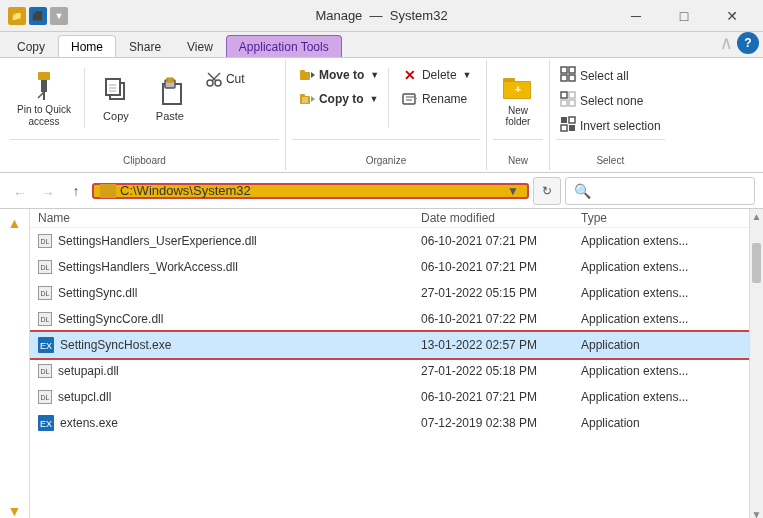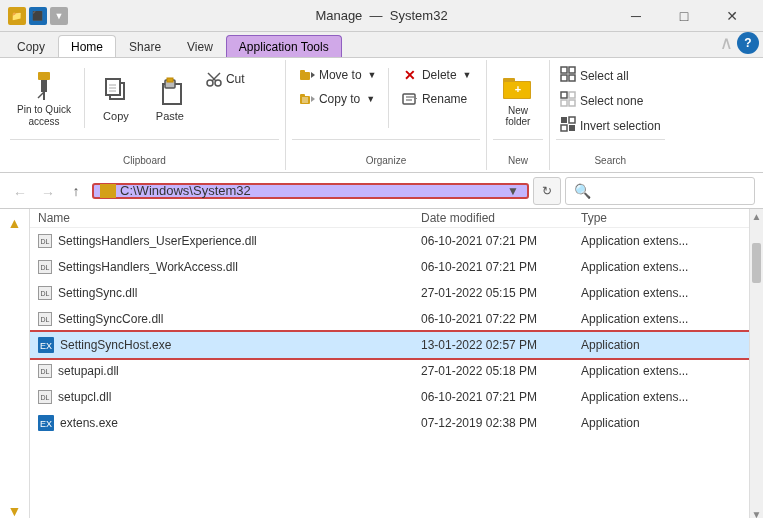--- a/index.html
+++ b/index.html
@@ -13,21 +13,21 @@
     .title-icon.blue { background: #1a6db5; }
     .title-icon.gray { background: #aaa; }
     .title-center { font-size: 13px; color: #333; position: absolute; left: 50%; transform: translateX(-50%); }
     .title-bar-right { display: flex; align-items: center; gap: 2px; margin-left: auto; }
     .win-btn { width: 46px; height: 30px; display: flex; align-items: center; justify-content: center; cursor: pointer; font-size: 14px; color: #444; background: transparent; border: none; }
 
     
     .tab-bar { background: #f0f0f0; display: flex; align-items: flex-end; padding: 0 4px; border-bottom: 1px solid #ccc; height: 26px; }
     .tab { padding: 4px 12px; font-size: 12px; cursor: pointer; border: 1px solid transparent; border-bottom: none; border-radius: 4px 4px 0 0; color: #333; height: 22px; display: flex; align-items: center; }
     .tab.active { background: white; border-color: #ccc; color: #000000; }
-    .tab.manage { background: #d0a8e8; border-color: #9060c0; color: #000000; }
+    .tab.manage { background: #d0a8e8; border-color: #9060c0; color: #4c1d95; }
 
     
     .ribbon { background: white; border-bottom: 1px solid #ccc; display: flex; padding: 2px 4px; min-height: 88px; }
     .ribbon-group { display: flex; flex-direction: column; align-items: center; border-right: 1px solid #ddd; padding: 4px 6px; min-width: fit-content; }
     .ribbon-group-content { display: flex; align-items: flex-start; flex: 1; gap: 4px; }
     .ribbon-group-label { font-size: 10px; color: #555; margin-top: 2px; padding-top: 15px; border-top: 1px solid #ddd; width: 100%; text-align: center; }
 
     
     .ribbon-btn-large { display: flex; flex-direction: column; align-items: center; padding: 4px 6px; cursor: pointer; border: 1px solid transparent; border-radius: 3px; min-width: 50px; height: 70px; justify-content: center; gap: 2px; }
     .ribbon-btn-large .icon-large { width: 32px; height: 32px; display: flex; align-items: center; justify-content: center; }
@@ -37,21 +37,21 @@
     .ribbon-btn-small .icon-small { width: 16px; height: 16px; display: flex; align-items: center; justify-content: center; flex-shrink: 0; }
 
     
     .select-group { display: flex; flex-direction: column; gap: 2px; }
     .select-item { display: flex; align-items: center; gap: 4px; padding: 2px 4px; cursor: pointer; font-size: 12px; color: #333; white-space: nowrap; }
 
     
     .address-bar { background: white; display: flex; align-items: center; padding: 4px 8px; gap: 4px; border-bottom: 1px solid #ccc; height: 36px; }
     .nav-btn { width: 24px; height: 24px; display: flex; align-items: center; justify-content: center; cursor: pointer; border: 1px solid transparent; border-radius: 3px; color: #555; font-size: 14px; }
     .nav-btn.disabled { color: #bbb; cursor: default; }
-    .address-input-wrap { display: flex; align-items: center; flex: 1; border: 2px solid #cc4444; border-radius: 3px; background: #c4b5fd; height: 16px; padding: 0 6px; gap: 4px; }
+    .address-input-wrap { display: flex; align-items: center; flex: 1; border: 2px solid #cc4444; border-radius: 3px; background: #eab308; height: 16px; padding: 0 6px; gap: 4px; }
     .address-icon { width: 16px; height: 14px; background: #d4a017; display: flex; align-items: center; justify-content: center; flex-shrink: 0; }
     .address-input { border: none; outline: none; flex: 1; font-size: 13px; color: #333; background: transparent; }
     .address-dropdown { cursor: pointer; color: #555; padding: 0 2px; }
     .refresh-btn { width: 28px; height: 28px; border: 1px solid #ccc; border-radius: 3px; background: #f5f5f5; display: flex; align-items: center; justify-content: center; cursor: pointer; color: #555; }
     .search-wrap { display: flex; align-items: center; border: 1px solid #ccc; border-radius: 3px; height: 28px; padding: 0 8px; gap: 4px; width: 190px; background: white; }
     .search-input { border: none; outline: none; font-size: 12px; color: #888; background: transparent; width: 140px; }
 
     
     .file-pane { display: flex; flex: 1; overflow: hidden; }
     .nav-panel { width: 30px; background: white; border-right: 1px solid #ddd; display: flex; flex-direction: column; align-items: center; padding-top: 4px; gap: 2px; }
@@ -173,21 +173,21 @@
           </div>
           <span>Cut</span>
         </div>
       </div>
     </div>
     <div class="ribbon-group-label">Clipboard</div>
   </div>
 
   <div class="ribbon-group">
     <div class="ribbon-group-content">
-      <div style="display:flex;flex-direction:column;gap:2px;">
+      <div style="display:flex;flex-direction:column;gap:2px;font-weight:bold;">
         <div class="ribbon-btn-small" style="width:90px;">
           <div class="icon-small">
             <svg width="16" height="14" viewBox="0 0 16 14">
               <rect x="1" y="4" width="10" height="8" fill="#d4a017" rx="1"></rect>
               <rect x="1" y="2" width="5" height="3" fill="#d4a017" rx="1"></rect>
               <polygon points="12,4 16,7 12,10" fill="#555"></polygon>
             </svg>
           </div>
           <span>Move to</span>
           <span style="font-size:9px;margin-left:2px;">▼</span>
@@ -279,21 +279,21 @@
               <rect x="1" y="1" width="6" height="6" fill="#555"></rect>
               <rect x="9" y="1" width="6" height="6" fill="none" stroke="#555" stroke-width="1.5"></rect>
               <rect x="1" y="9" width="6" height="6" fill="none" stroke="#555" stroke-width="1.5"></rect>
               <rect x="9" y="9" width="6" height="6" fill="#555"></rect>
             </svg>
           </div>
           <span>Invert selection</span>
         </div>
       </div>
     </div>
-    <div class="ribbon-group-label">Search</div>
+    <div class="ribbon-group-label">Select</div>
   </div>
 </div>
 
 <div class="address-bar">
   <div class="nav-btn disabled">←</div>
   <div class="nav-btn disabled">→</div>
   <div class="nav-btn">↑</div>
   <div class="address-input-wrap">
     <div class="address-icon">
       <svg width="16" height="14" viewBox="0 0 16 14">

